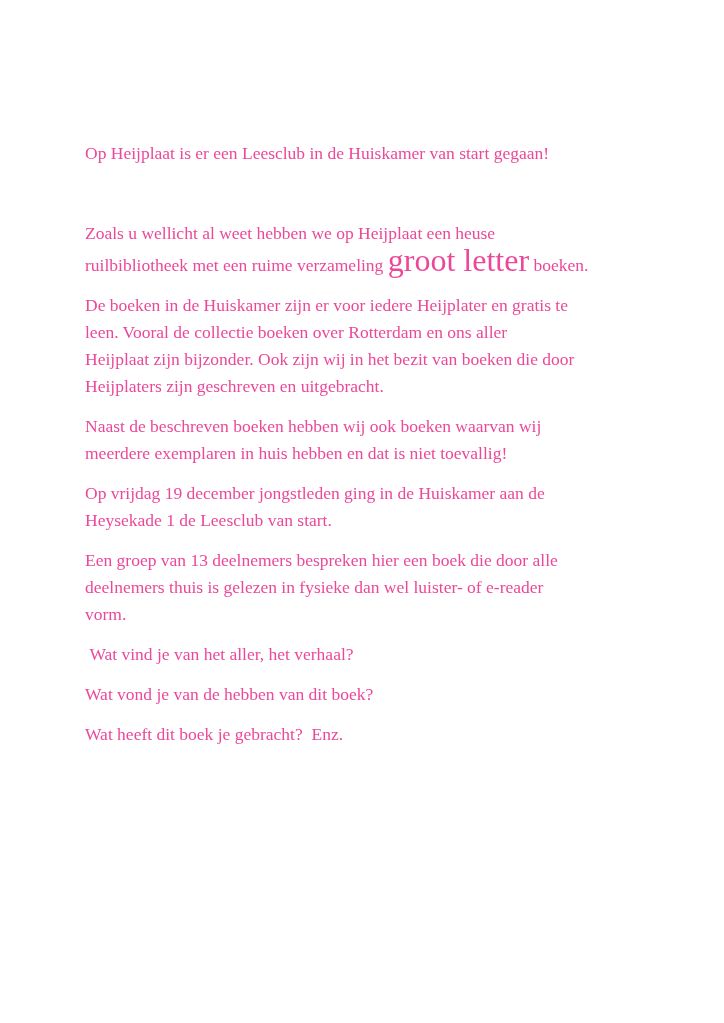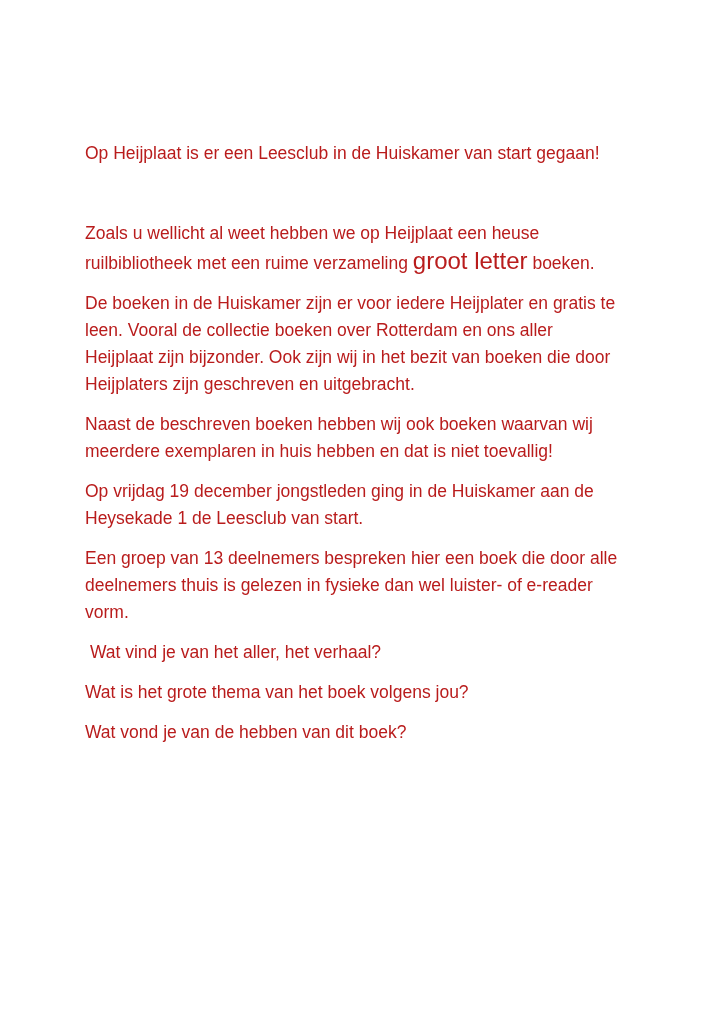--- a/index.html
+++ b/index.html
@@ -18,31 +18,32 @@
     width: 724px;
     height: 1023px;
     background: #ffffff;
     padding: 140px 55px 0 85px;
   }
   .para {
     width: 565px;
     margin: 0 0 13px 0;
     font-size: 17.5px;
     line-height: 27px;
-    color: #b91c1c;
+    color: #ec4899;
     white-space: pre-wrap;
+    font-family: Liberation Serif, serif;
     -webkit-font-smoothing: antialiased;
   }
   .para.empty {
     min-height: 27px;
   }
   .para.mixed {
   }
   .para .large {
-    font-size: 24px;
+    font-size: 32px;
     line-height: 27px;
   }
 </style>
 </head>
 <body>
 
 <main class="page">
 
   <p class="para">Op Heijplaat is er een Leesclub in de Huiskamer van start gegaan!</p>
 
@@ -62,18 +63,18 @@
   <p class="para">Op vrijdag 19 december jongstleden ging in de Huiskamer aan de
 Heysekade 1 de Leesclub van start.</p>
 
   <p class="para">Een groep van 13 deelnemers bespreken hier een boek die door alle
 deelnemers thuis is gelezen in fysieke dan wel luister- of e-reader
 vorm.</p>
 
 
   <p class="para"> Wat vind je van het aller, het verhaal?</p>
 
-  <p class="para">Wat is het grote thema van het boek volgens jou?</p>
 
   <p class="para">Wat vond je van de hebben van dit boek?</p>
 
+  <p class="para">Wat heeft dit boek je gebracht?  Enz.</p>
 
 </main>
 
 </body></html>

